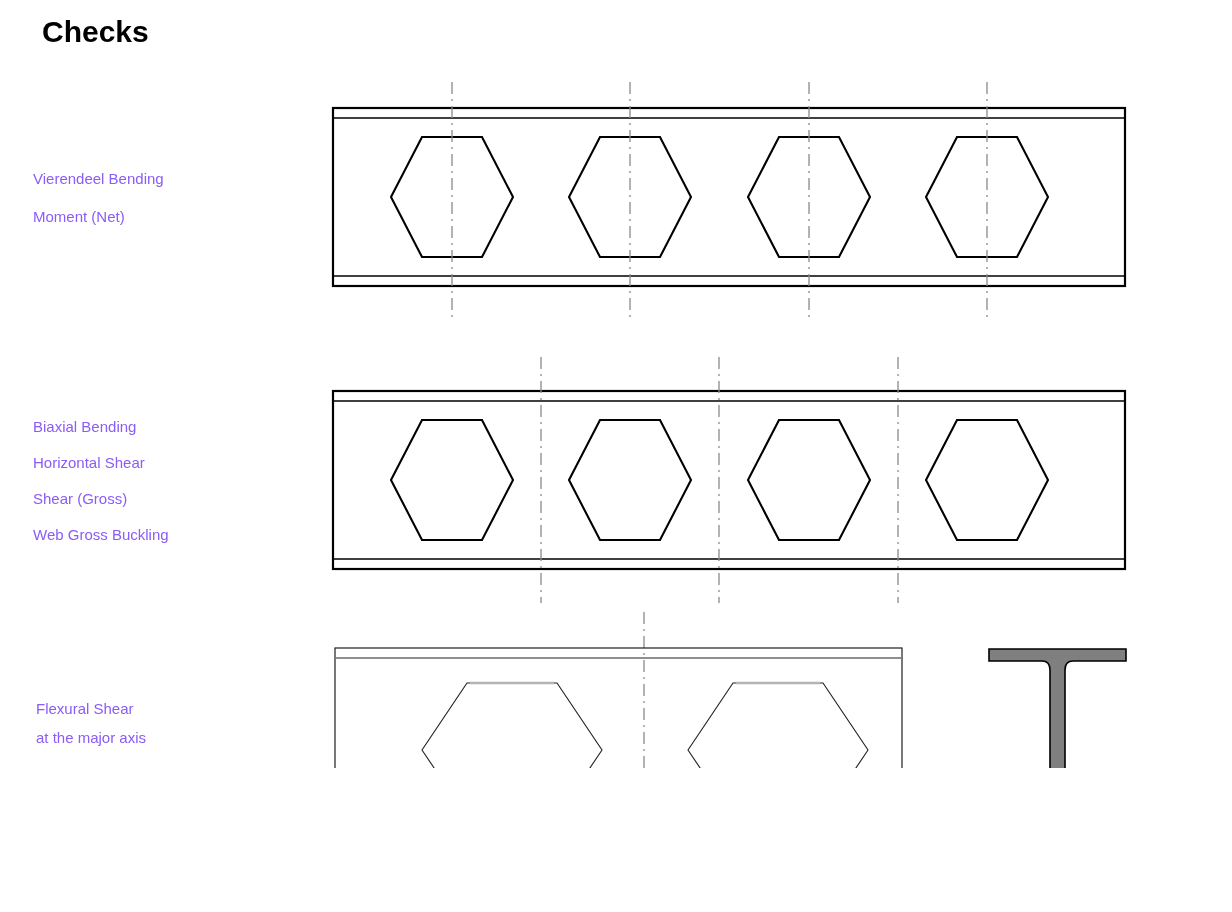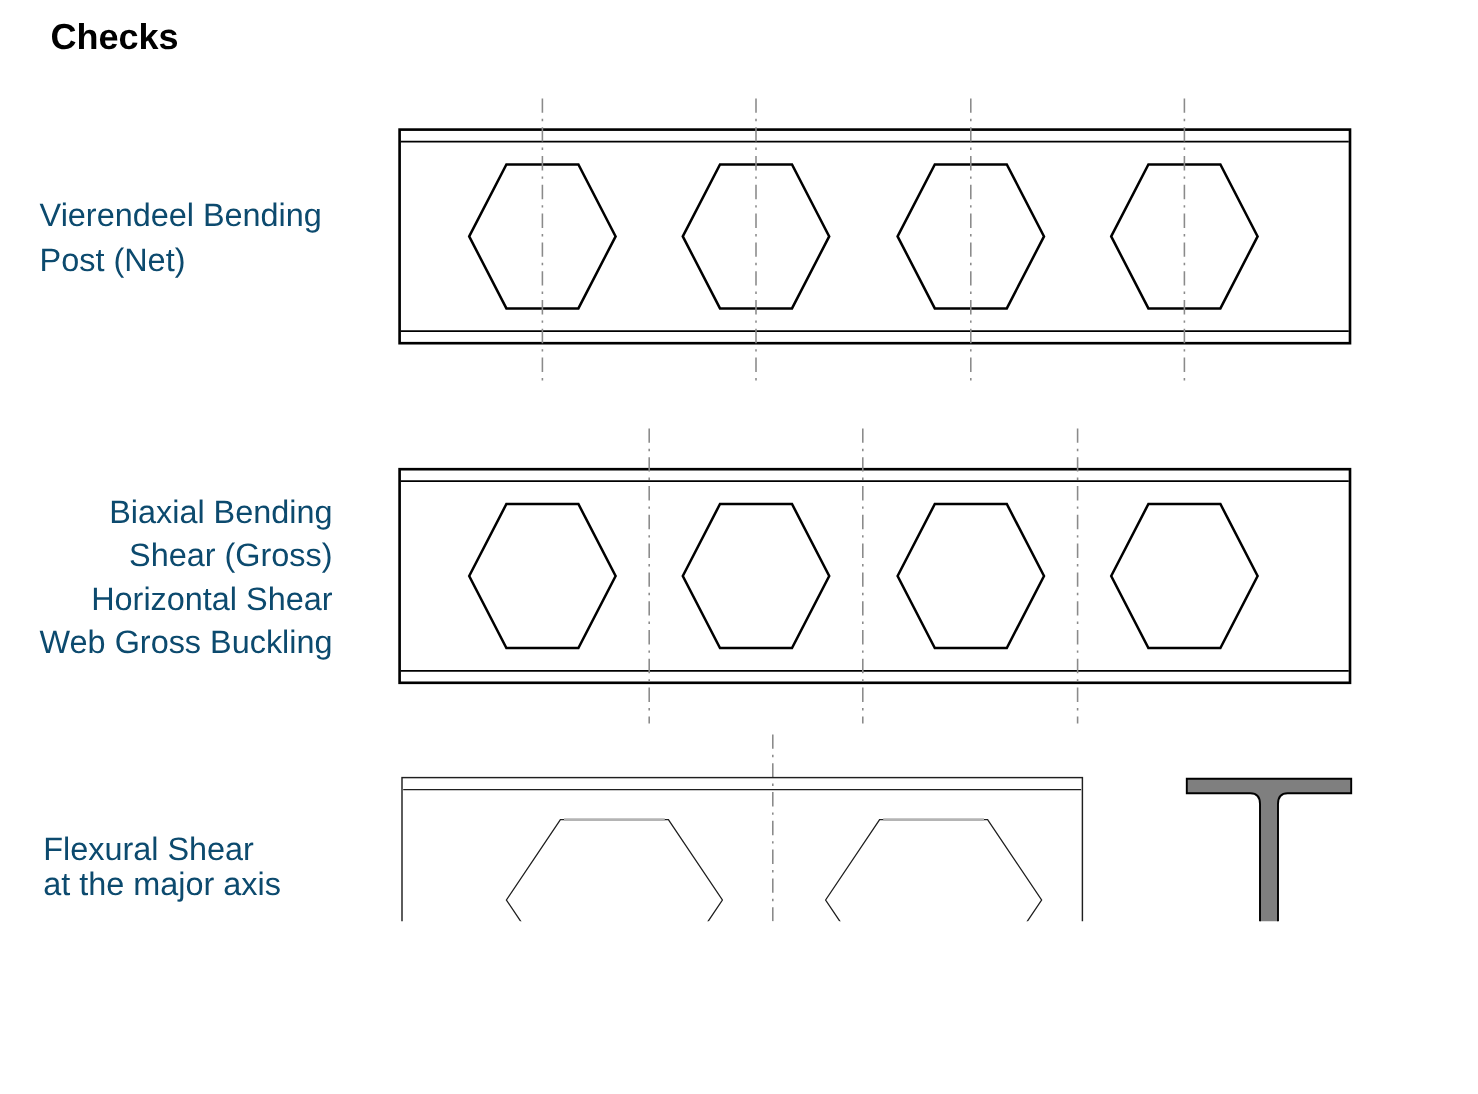--- a/index.html
+++ b/index.html
@@ -27,29 +27,29 @@
     top: 12px;
     font-size: 30px;
     font-weight: 700;
     line-height: 40px;
     letter-spacing: 0px;
     color: #000;
     margin: 0;
   }
   .label-group {
     position: absolute;
-    font-size: 27px;
-    color: #0c4a6e;
+    font-size: 15px;
+    color: #8b5cf6;
     white-space: nowrap;
   }
   .label-group div {
     font-weight: 400;
   }
   #labels-row-1 { left: 33px; top: 160px; line-height: 38px; }
-  #labels-row-2 { left: 33px; top: 409px; line-height: 36px; text-align: right; }
+  #labels-row-2 { left: 33px; top: 409px; line-height: 36px; }
   #labels-row-3 { left: 36px; top: 694px; line-height: 29px; }
 
   
   .beam-outline  { fill: none; stroke: var(--line, #000); stroke-width: 2.2; }
   .flange-line   { stroke: var(--line, #000); stroke-width: 1.4; }
   .opening       { fill: none; stroke: var(--line, #000); stroke-width: 2.1; stroke-linejoin: miter; }
   .centerline    { stroke: var(--centerline, #8a8a8a); stroke-width: 1.3; stroke-dasharray: 12 5 2 5; fill: none; }
   
   .thin .beam-outline { stroke: var(--line-thin, #1f1f1f); stroke-width: 1.2; }
   .thin .flange-line  { stroke: var(--line-thin, #1f1f1f); stroke-width: 1; }
@@ -59,27 +59,27 @@
 </style>
 </head>
 <body>
 
 <div id="canvas">
 
   <h1 class="page-title">Checks</h1>
 
   <div class="label-group" id="labels-row-1">
     <div>Vierendeel Bending</div>
-    <div>Post (Net)</div>
+    <div>Moment (Net)</div>
   </div>
 
   <div class="label-group" id="labels-row-2">
     <div>Biaxial Bending</div>
+    <div>Horizontal Shear</div>
     <div>Shear (Gross)</div>
-    <div>Horizontal Shear</div>
     <div>Web Gross Buckling</div>
   </div>
 
   <div class="label-group" id="labels-row-3">
     <div>Flexural Shear</div>
     <div>at the major axis</div>
   </div>
 
   <svg id="drawing" width="1232" height="912" viewBox="0 0 1232 912" xmlns="http://www.w3.org/2000/svg">
 

